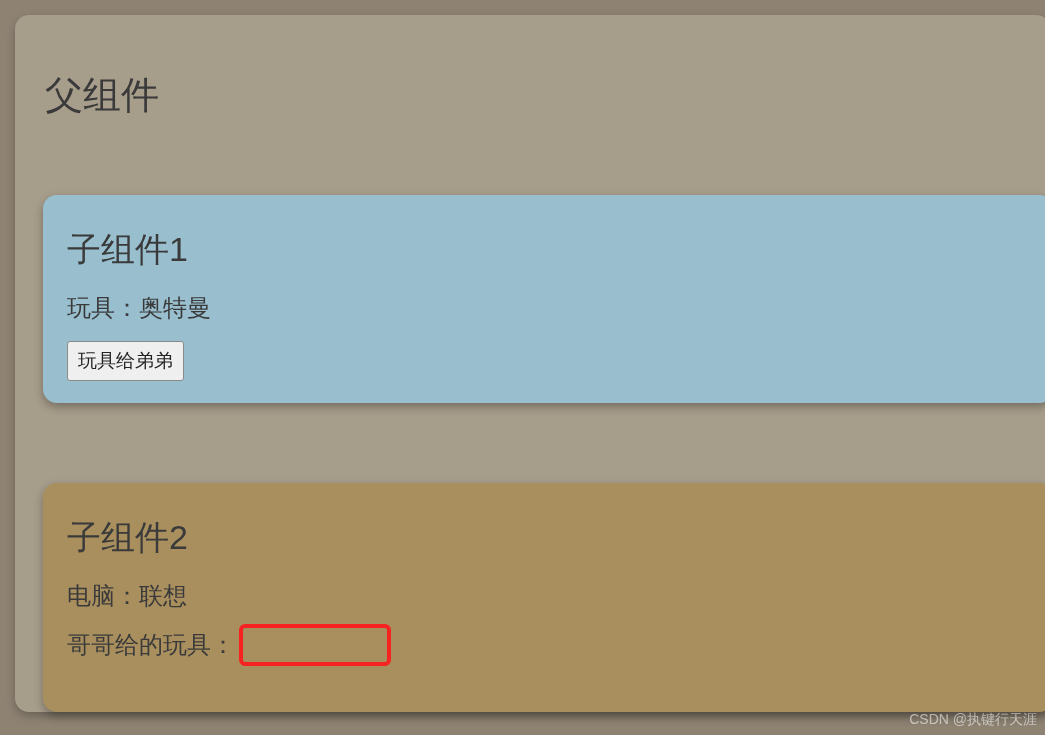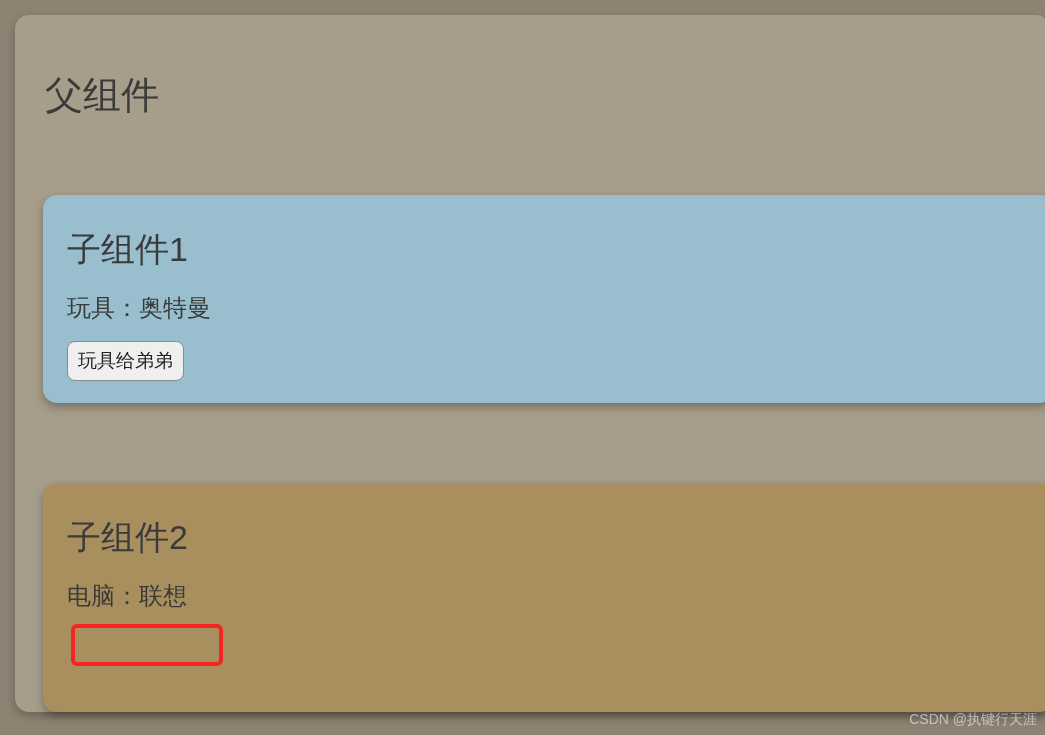--- a/index.html
+++ b/index.html
@@ -52,21 +52,21 @@
     }
     .child-field {
       font-size: 24px;
       color: #3a3a3a;
       margin-bottom: 14px;
       line-height: 1.4;
     }
     .give-button {
       background: #efefef;
       border: 1px solid #8a8a8a;
-      border-radius: 8px;
+      border-radius: 3px;
       font-size: 19px;
       color: #222;
       padding: 6px 10px;
       cursor: pointer;
       font-family: Liberation Serif, serif;
       margin-top: 2px;
     }
     .highlight-box {
       display: inline-block;
       border: 4px solid #f72222;
@@ -101,18 +101,18 @@
     </div>
     <button class="give-button">玩具给弟弟</button>
   </div>
 
   <div class="child-container child-2">
     <h3 class="child-title">子组件2</h3>
     <div class="child-field">
       <span>电脑：</span><span>联想</span>
     </div>
     <div class="child-field">
-      <span class="highlight-box"><span></span></span>
+      <span>哥哥给的玩具：</span><span class="highlight-box"><span></span></span>
     </div>
   </div>
 </div>
 
 <div class="watermark">CSDN @执键行天涯</div>
 
 </body></html>

